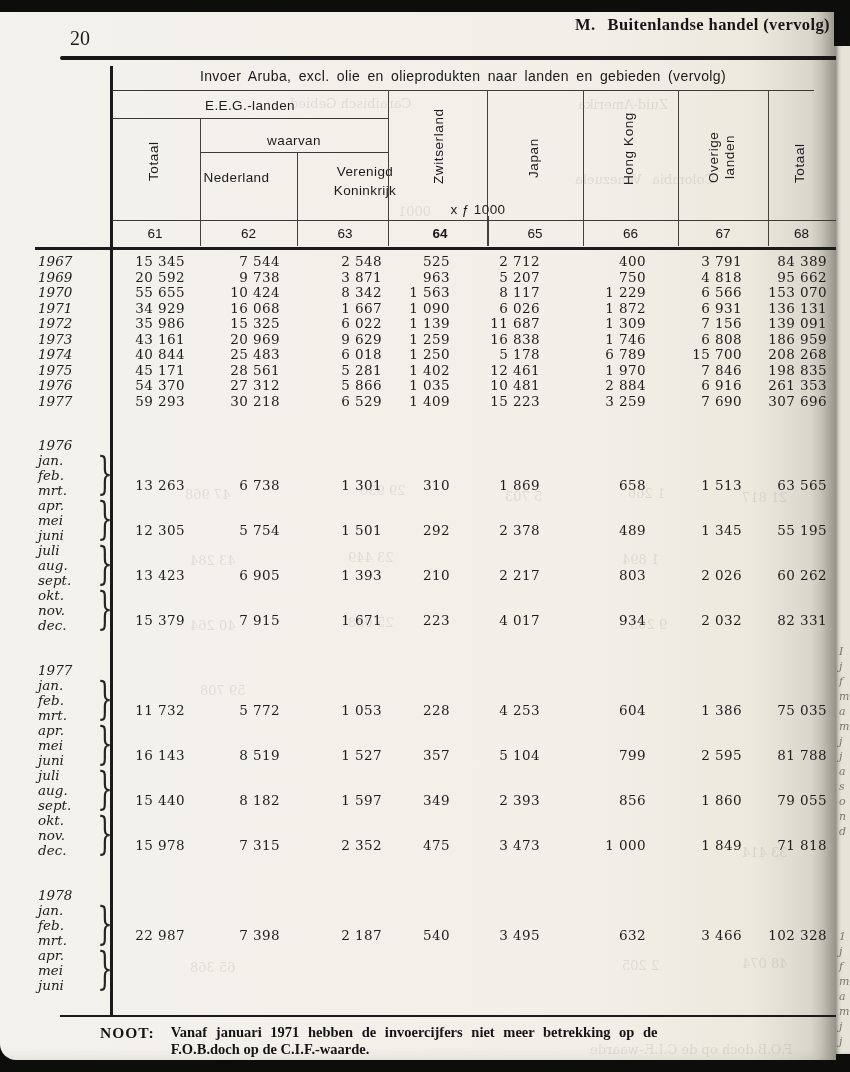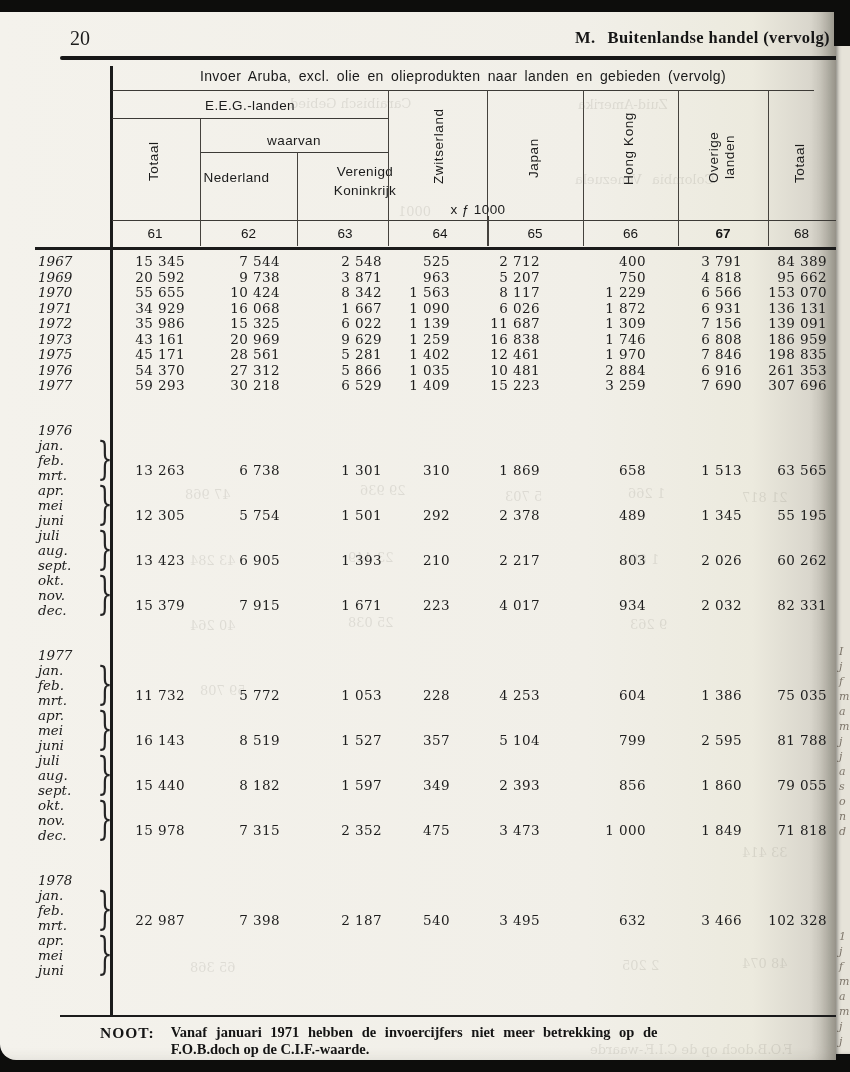--- a/index.html
+++ b/index.html
@@ -10,21 +10,21 @@
         border-bottom-left-radius:16px;
         box-shadow:inset -14px 0 20px -10px rgba(60,55,45,.45);}
   .band-top{position:absolute;left:0;top:0;width:850px;height:12px;background:#0d0d0c;z-index:4;}
   .corner-tr{position:absolute;right:0;top:0;width:16px;height:46px;background:#0d0d0c;z-index:4;}
   .band-bottom{position:absolute;left:0;top:1056px;width:850px;height:16px;background:#0d0d0c;z-index:1;}
   .sliver{position:absolute;left:836px;top:42px;width:14px;height:1012px;background:#e6e3d9;z-index:3;
           box-shadow:inset 3px 0 4px -2px rgba(0,0,0,.5);}
   .edge-letter{position:absolute;left:3px;font:italic 11px "DejaVu Serif",serif;color:rgba(70,60,48,.65);}
 
   .pageno{position:absolute;left:70px;top:27px;font:20px "Liberation Serif",serif;color:#1c1c1c;}
-  .hdr-right{position:absolute;right:6px;top:28px;font:bold 16.5px "Liberation Serif",serif;color:#161616;letter-spacing:.4px;}
+  .hdr-right{position:absolute;right:6px;top:15px;font:bold 16.5px "Liberation Serif",serif;color:#161616;letter-spacing:.4px;}
   .hdr-right .m{margin-right:12px;}
   .rule-top{position:absolute;left:60px;top:56px;width:778px;height:3.5px;background:#171717;border-radius:2px;}
 
   .vline-left{position:absolute;left:110px;top:66px;width:2.5px;height:950px;background:#1b1b1b;}
   .hline{position:absolute;height:1px;background:#3c3a36;}
   .vline{position:absolute;width:1px;background:#45423d;}
   .thick{position:absolute;background:#1b1b1b;}
 
   .tbl-title{position:absolute;left:112px;top:68px;width:702px;text-align:center;
              font:14px "Liberation Sans",sans-serif;color:#191919;letter-spacing:.4px;word-spacing:3px;}
@@ -92,24 +92,24 @@
   <div class="vline" style="left:583px;top:90px;height:132px;"></div>
   <div class="vline" style="left:678px;top:90px;height:132px;"></div>
   <div class="vline" style="left:768px;top:90px;height:132px;"></div>
 
   <div class="hcell" style="left:393px;top:202px;width:170px;">x ƒ 1000</div>
   <div class="hline" style="left:112px;top:220px;width:724px;"></div>
 
   <div class="colnum" style="left:110px;width:90px;">61</div>
   <div class="colnum" style="left:200px;width:97px;">62</div>
   <div class="colnum" style="left:297px;width:96px;">63</div>
-  <div class="colnum" style="left:393px;width:94px;">64</div>
+  <div class="colnum" style="left:393px;width:94px;font-weight:bold;">64</div>
   <div class="colnum" style="left:487px;width:96px;">65</div>
   <div class="colnum" style="left:583px;width:95px;">66</div>
-  <div class="colnum" style="left:678px;width:90px;font-weight:bold;">67</div>
+  <div class="colnum" style="left:678px;width:90px;">67</div>
   <div class="colnum" style="left:768px;width:67px;">68</div>
 
   <div class="vline" style="left:200px;top:220px;height:26px;"></div>
   <div class="vline" style="left:297px;top:220px;height:26px;"></div>
   <div class="vline" style="left:388px;top:220px;height:26px;"></div>
   <div class="vline" style="left:487px;top:216px;height:30px;width:2px;"></div>
   <div class="vline" style="left:583px;top:220px;height:26px;"></div>
   <div class="vline" style="left:678px;top:220px;height:26px;"></div>
   <div class="vline" style="left:768px;top:220px;height:26px;"></div>
   <div class="thick" style="left:35px;top:247px;width:801px;height:3px;"></div>
@@ -174,20 +174,31 @@
         <div class="grid yrow">
           <div class="lab">1973</div>
           <div class="num c1">43 161</div>
           <div class="num c2">20 969</div>
           <div class="num c3">9 629</div>
           <div class="num c4">1 259</div>
           <div class="num c5">16 838</div>
           <div class="num c6">1 746</div>
           <div class="num c7">6 808</div>
           <div class="num c8">186 959</div>
+        </div>
+        <div class="grid yrow">
+          <div class="lab">1974</div>
+          <div class="num c1">40 844</div>
+          <div class="num c2">25 483</div>
+          <div class="num c3">6 018</div>
+          <div class="num c4">1 250</div>
+          <div class="num c5">5 178</div>
+          <div class="num c6">6 789</div>
+          <div class="num c7">15 700</div>
+          <div class="num c8">208 268</div>
         </div>
         <div class="grid yrow">
           <div class="lab">1975</div>
           <div class="num c1">45 171</div>
           <div class="num c2">28 561</div>
           <div class="num c3">5 281</div>
           <div class="num c4">1 402</div>
           <div class="num c5">12 461</div>
           <div class="num c6">1 970</div>
           <div class="num c7">7 846</div>

